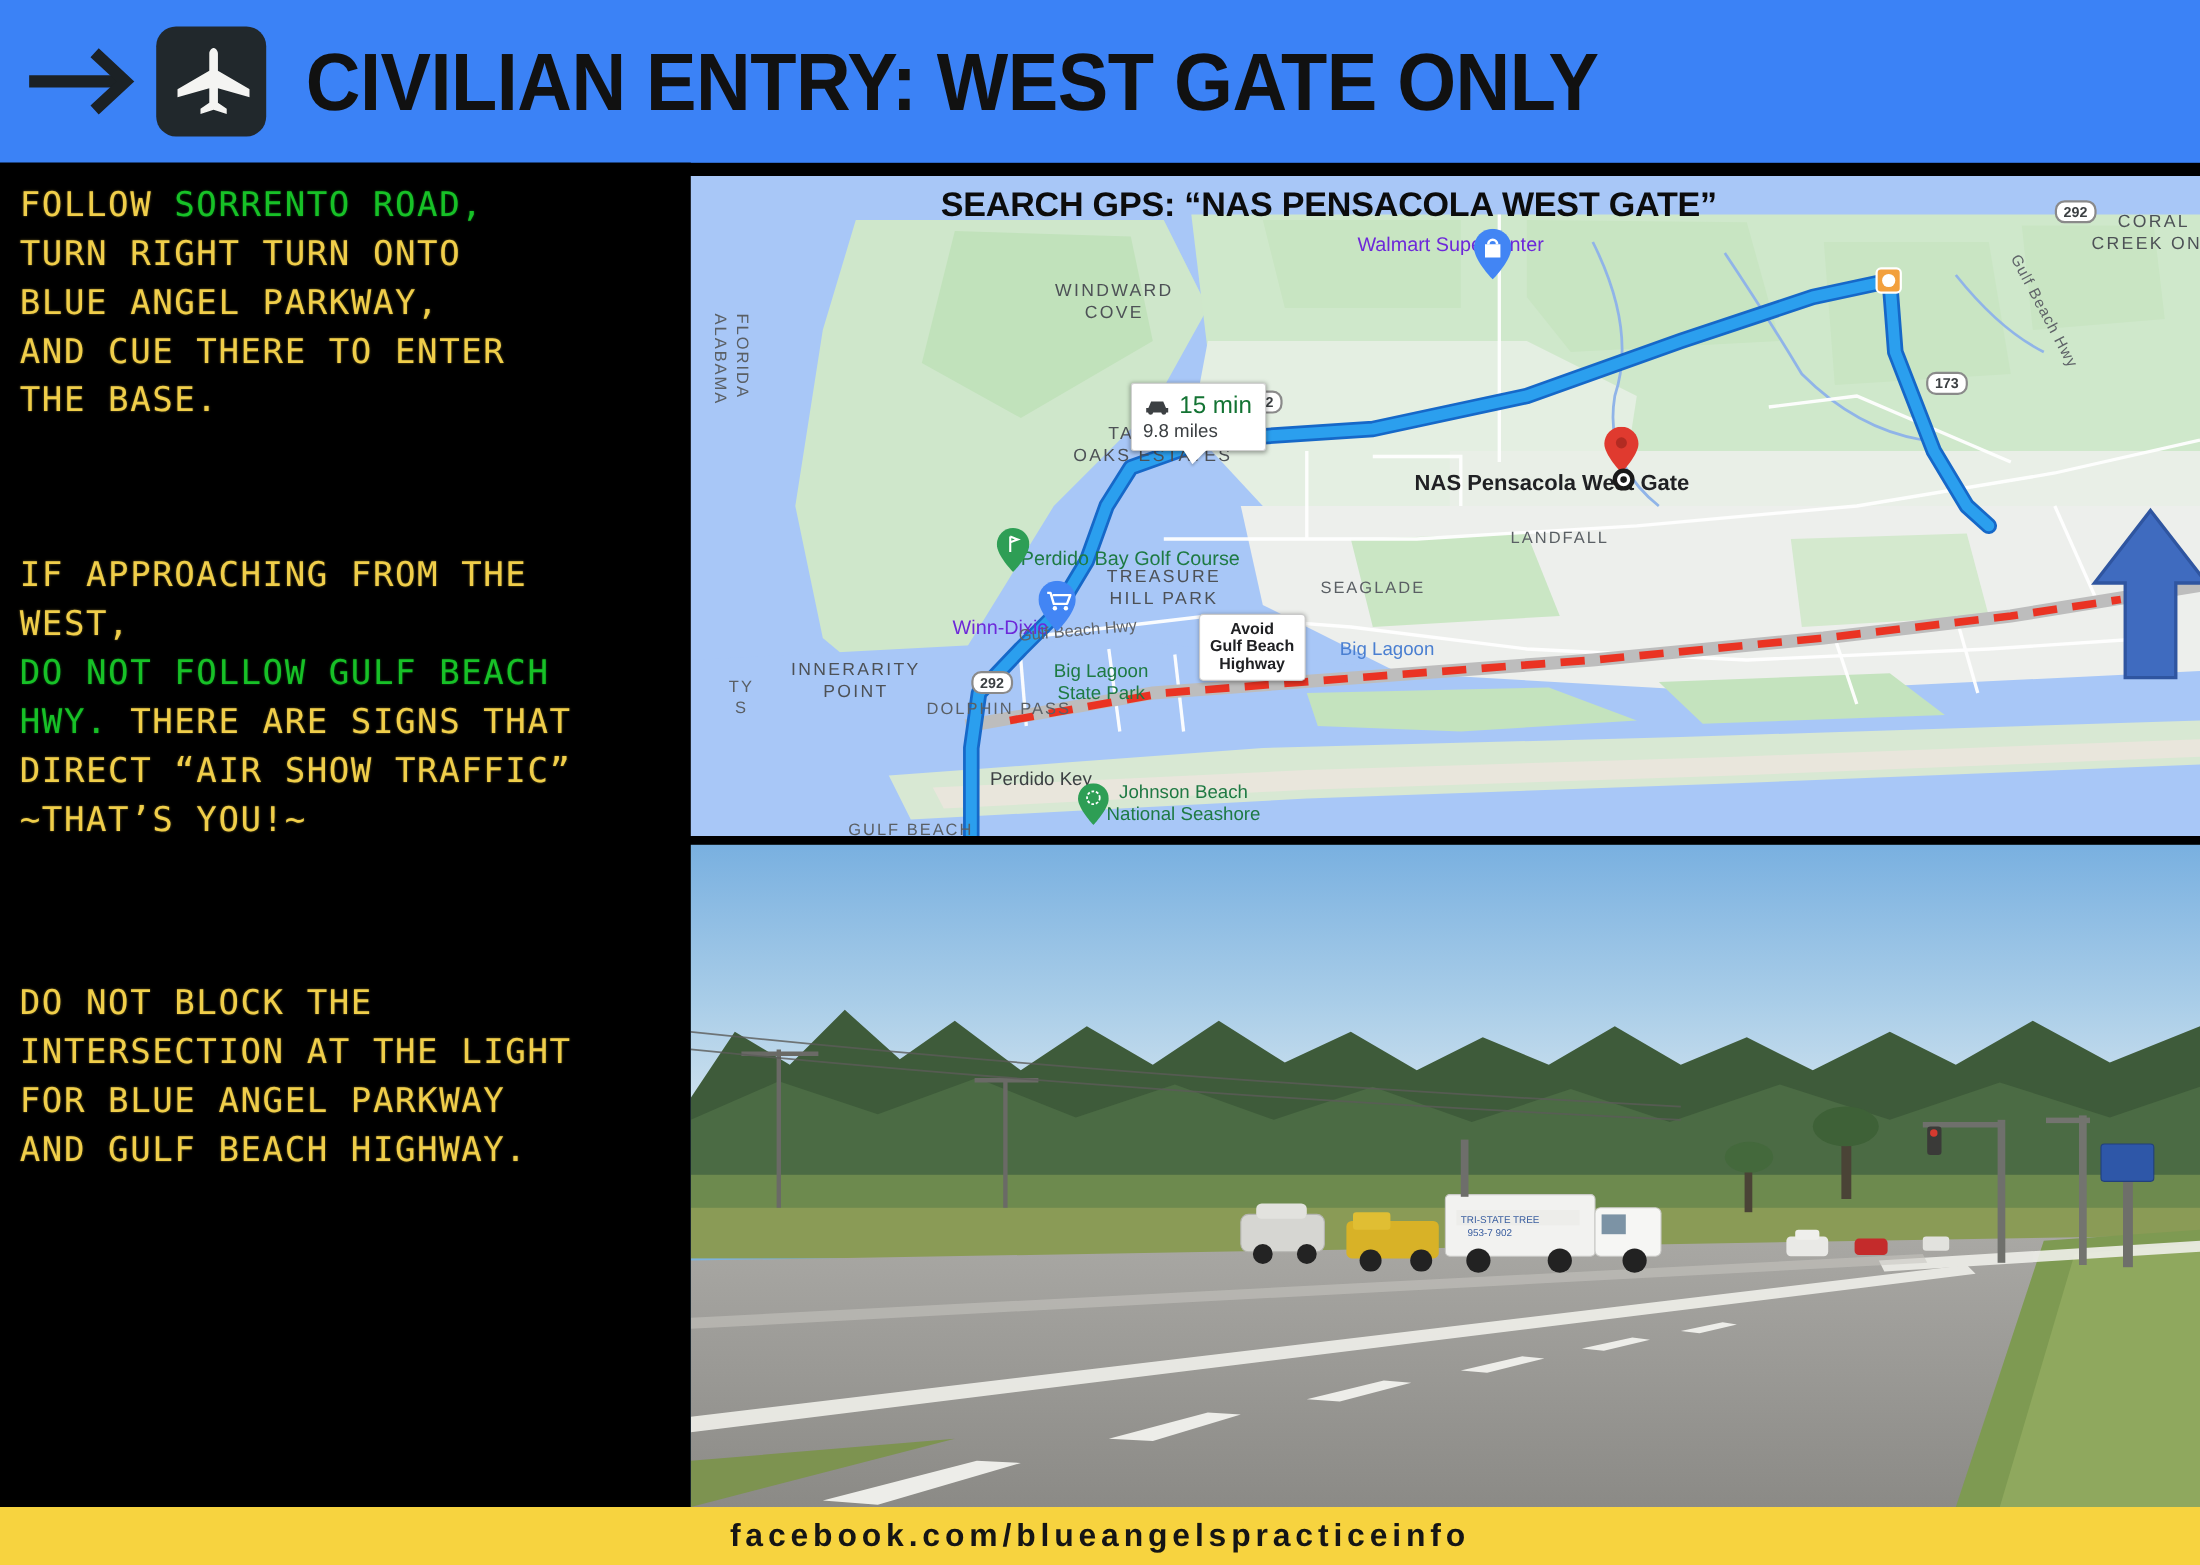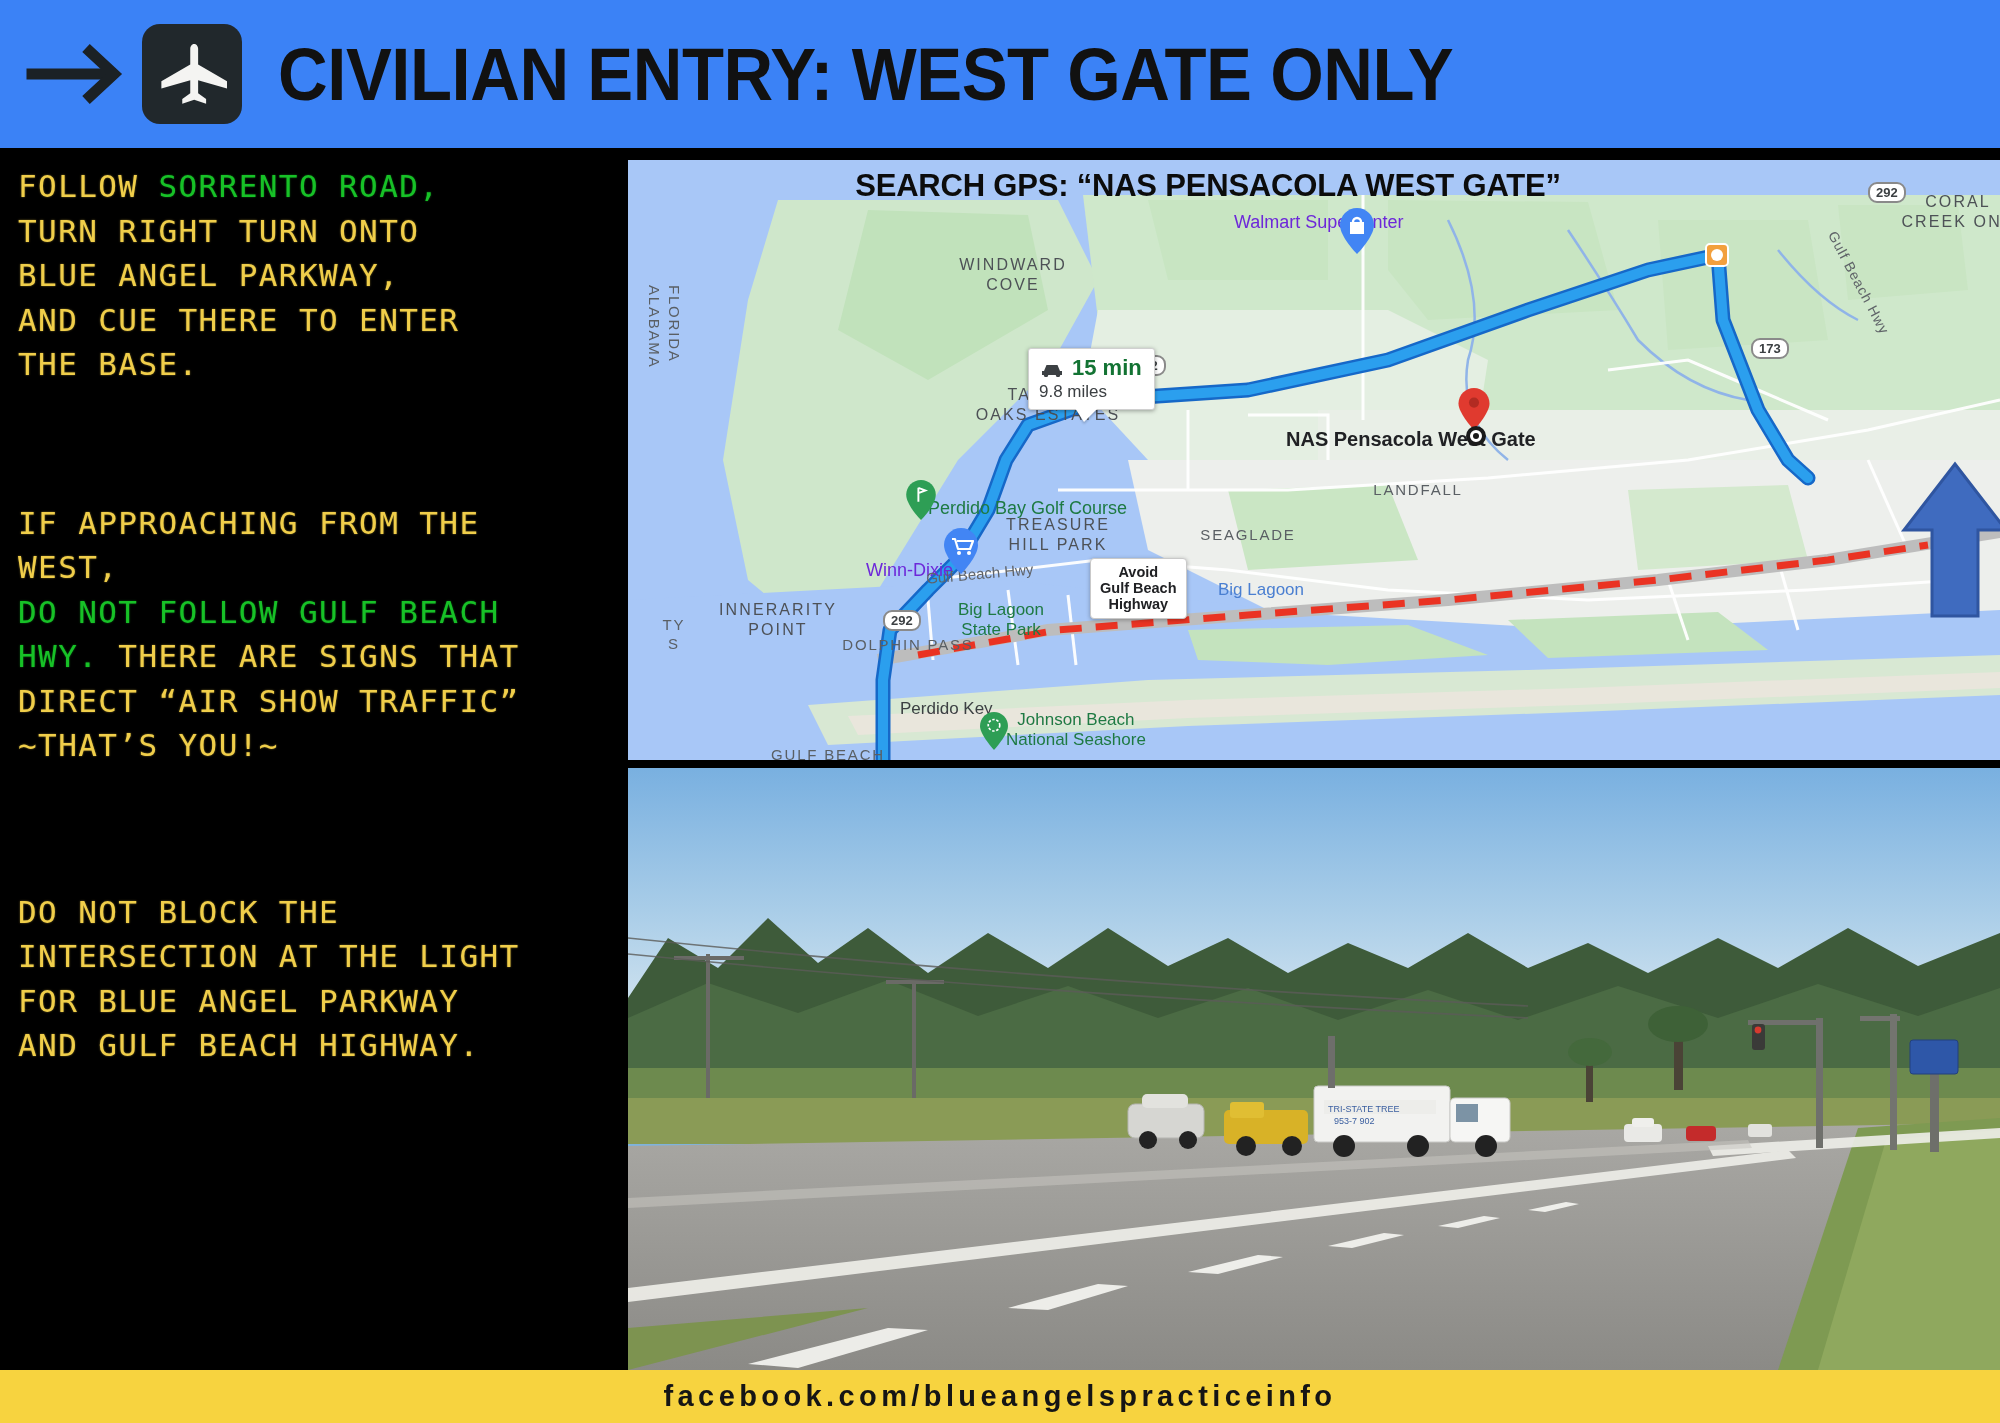--- a/index.html
+++ b/index.html
@@ -117,21 +117,21 @@
   
   .time-box{
     position:absolute; z-index:36;
     background:#fff; border:1px solid #D0D0D0;
     border-radius:3px;
     box-shadow:0 1px 4px rgba(0,0,0,.35);
     padding:6px 12px 7px 10px;
     font-family:"Liberation Sans", sans-serif;
   }
   .time-row{ display:flex; align-items:center; gap:7px; }
-  .time-min{ color:#137333; font-size:22px; font-weight:bold; }
+  .time-min{ color:#137333; font-size:22px; font-weight:normal; }
   .time-mi{ color:#3C4043; font-size:17px; margin-top:1px; }
   .time-tail{
     position:absolute; left:46px; bottom:-13px;
     width:0;height:0;
     border-left:9px solid transparent;
     border-right:14px solid transparent;
     border-top:14px solid #fff;
     filter:drop-shadow(0 2px 1px rgba(0,0,0,.2));
   }
 

